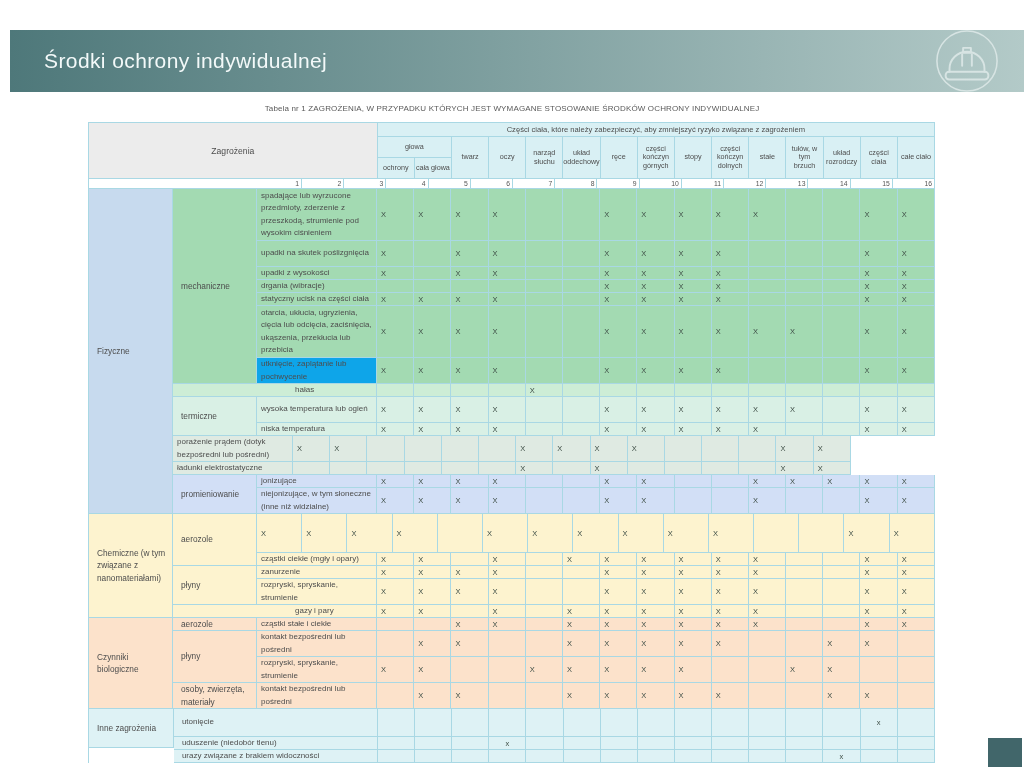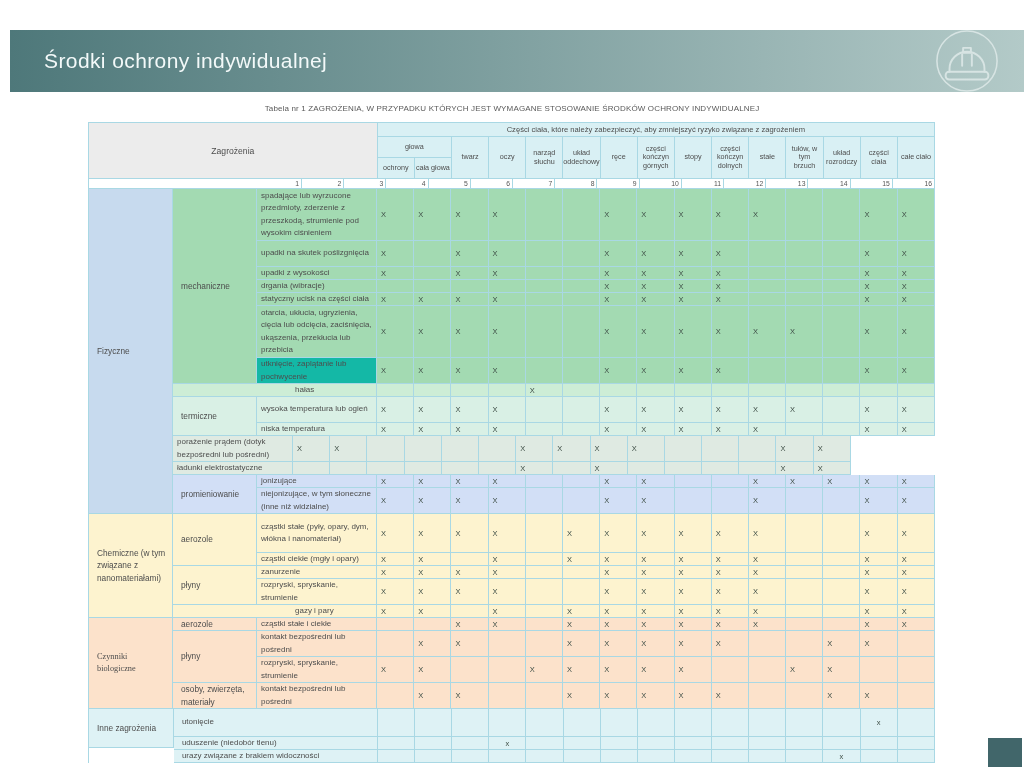--- a/index.html
+++ b/index.html
@@ -235,21 +235,21 @@
                 <div class="c mark" style="background: rgb(163, 218, 178);">X</div>
                 <div class="c mark" style="background: rgb(163, 218, 178);">X</div>
                 <div class="c mark" style="background: rgb(163, 218, 178);">X</div>
                 <div class="c mark" style="background: rgb(163, 218, 178);">X</div>
                 <div class="c mark" style="background: rgb(163, 218, 178);"></div>
                 <div class="c mark" style="background: rgb(163, 218, 178);">X</div>
                 <div class="c mark" style="background: rgb(163, 218, 178);">X</div>
               </div>
             </div>
             <div class="r" style="height: 26px;">
-              <div class="c lab" style="background: #14b8a6;">utknięcie, zaplątanie lub pochwycenie</div>
+              <div class="c lab" style="background: #0ea5e9;">utknięcie, zaplątanie lub pochwycenie</div>
               <div class="marks">
                 <div class="c mark" style="background: rgb(163, 218, 178);">X</div>
                 <div class="c mark" style="background: rgb(163, 218, 178);">X</div>
                 <div class="c mark" style="background: rgb(163, 218, 178);">X</div>
                 <div class="c mark" style="background: rgb(163, 218, 178);">X</div>
                 <div class="c mark" style="background: rgb(163, 218, 178);"></div>
                 <div class="c mark" style="background: rgb(163, 218, 178);"></div>
                 <div class="c mark" style="background: rgb(163, 218, 178);">X</div>
                 <div class="c mark" style="background: rgb(163, 218, 178);">X</div>
                 <div class="c mark" style="background: rgb(163, 218, 178);">X</div>
@@ -419,21 +419,20 @@
         </div>
       </div>
     </div>
     <div class="r">
       <div class="c cat" style="background: rgb(253, 243, 207); height: 104px;">Chemiczne (w tym związane z nanomateriałami)</div>
       <div class="groups">
         <div class="r">
           <div class="c sub" style="background: rgb(253, 243, 207); height: 52px;">aerozole</div>
           <div class="rowscol">
             <div class="r" style="height: 39px;">
-              <div class="c lab" style="background: rgb(253, 243, 207);">cząstki stałe (pyły, opary, dym, włókna i nanomateriał)</div>
               <div class="marks">
                 <div class="c mark" style="background: rgb(253, 243, 207);">X</div>
                 <div class="c mark" style="background: rgb(253, 243, 207);">X</div>
                 <div class="c mark" style="background: rgb(253, 243, 207);">X</div>
                 <div class="c mark" style="background: rgb(253, 243, 207);">X</div>
                 <div class="c mark" style="background: rgb(253, 243, 207);"></div>
                 <div class="c mark" style="background: rgb(253, 243, 207);">X</div>
                 <div class="c mark" style="background: rgb(253, 243, 207);">X</div>
                 <div class="c mark" style="background: rgb(253, 243, 207);">X</div>
                 <div class="c mark" style="background: rgb(253, 243, 207);">X</div>
@@ -528,21 +527,21 @@
             <div class="c mark" style="background: rgb(253, 243, 207);">X</div>
             <div class="c mark" style="background: rgb(253, 243, 207);"></div>
             <div class="c mark" style="background: rgb(253, 243, 207);"></div>
             <div class="c mark" style="background: rgb(253, 243, 207);">X</div>
             <div class="c mark" style="background: rgb(253, 243, 207);">X</div>
           </div>
         </div>
       </div>
     </div>
     <div class="r">
-      <div class="c cat" style="background: rgb(252, 226, 203); height: 91px; font-family: Liberation Serif, serif;">Czynniki biologiczne</div>
+      <div class="c cat" style="background: rgb(252, 226, 203); height: 91px;">Czynniki biologiczne</div>
       <div class="groups">
         <div class="r">
           <div class="c sub" style="background: rgb(252, 226, 203); height: 13px;">aerozole</div>
           <div class="rowscol">
             <div class="r" style="height: 13px;">
               <div class="c lab one" style="background: rgb(252, 226, 203);">cząstki stałe i ciekłe</div>
               <div class="marks">
                 <div class="c mark" style="background: rgb(252, 226, 203);"></div>
                 <div class="c mark" style="background: rgb(252, 226, 203);"></div>
                 <div class="c mark" style="background: rgb(252, 226, 203);">X</div>

